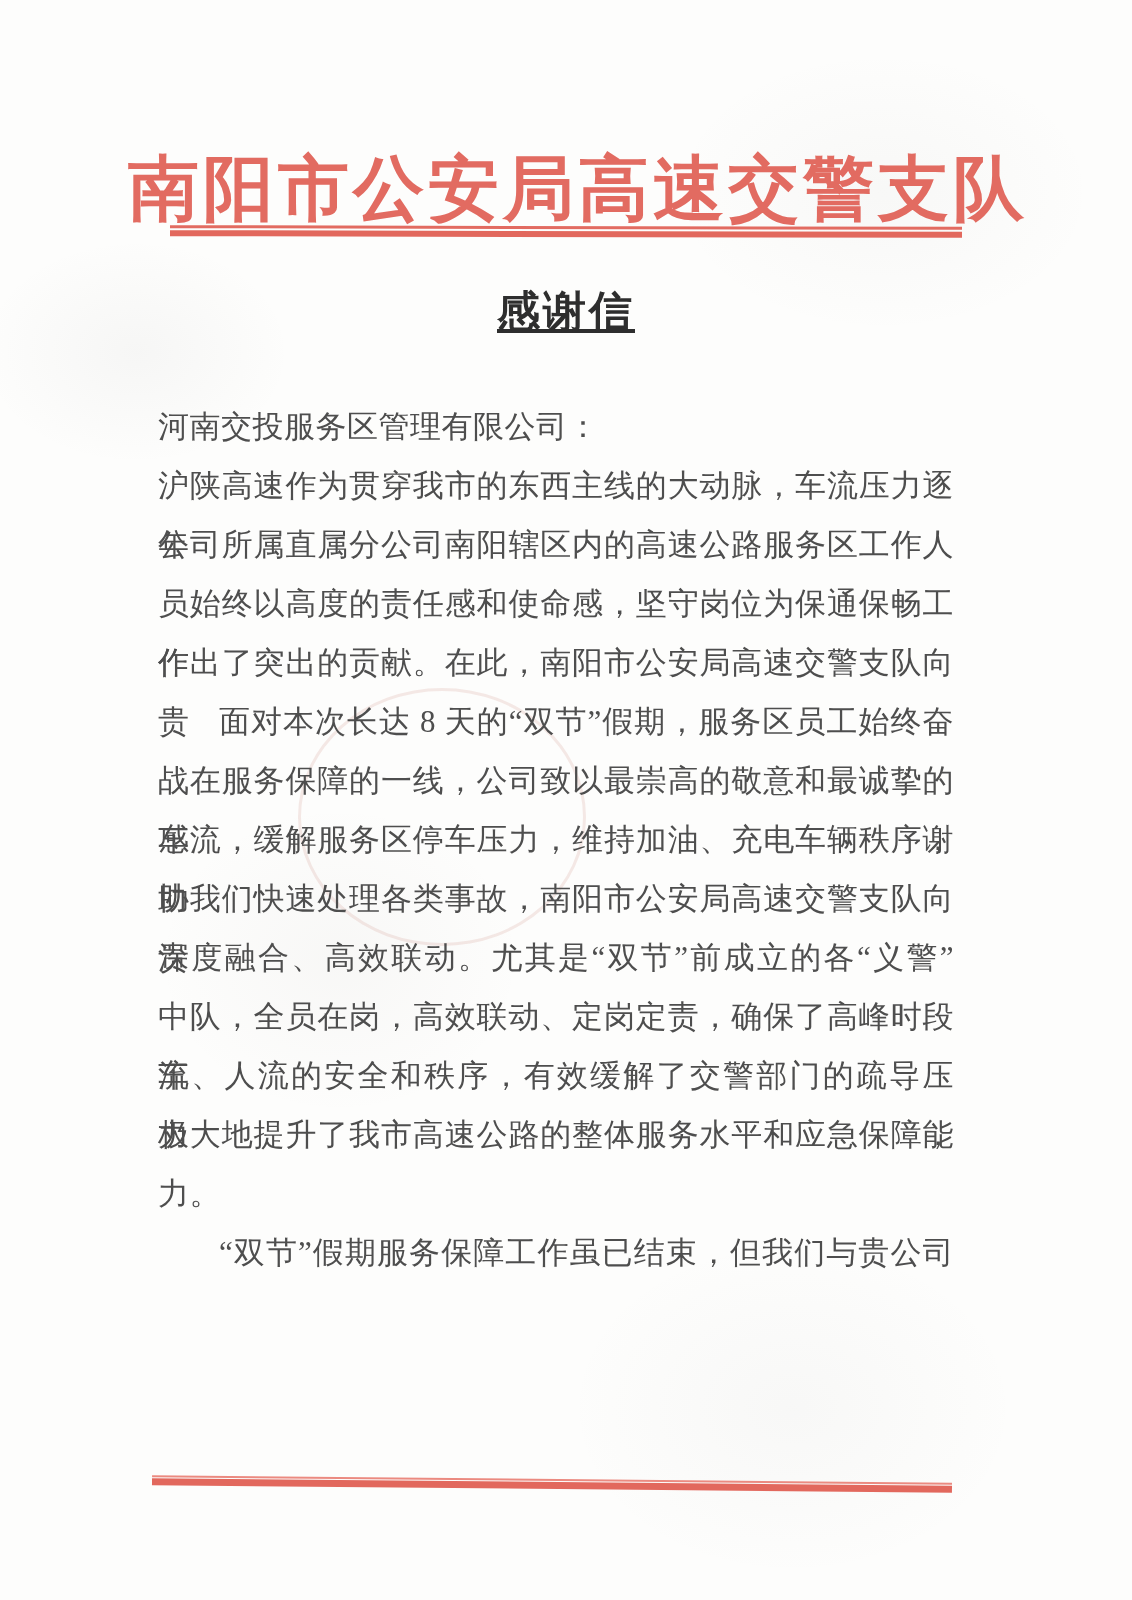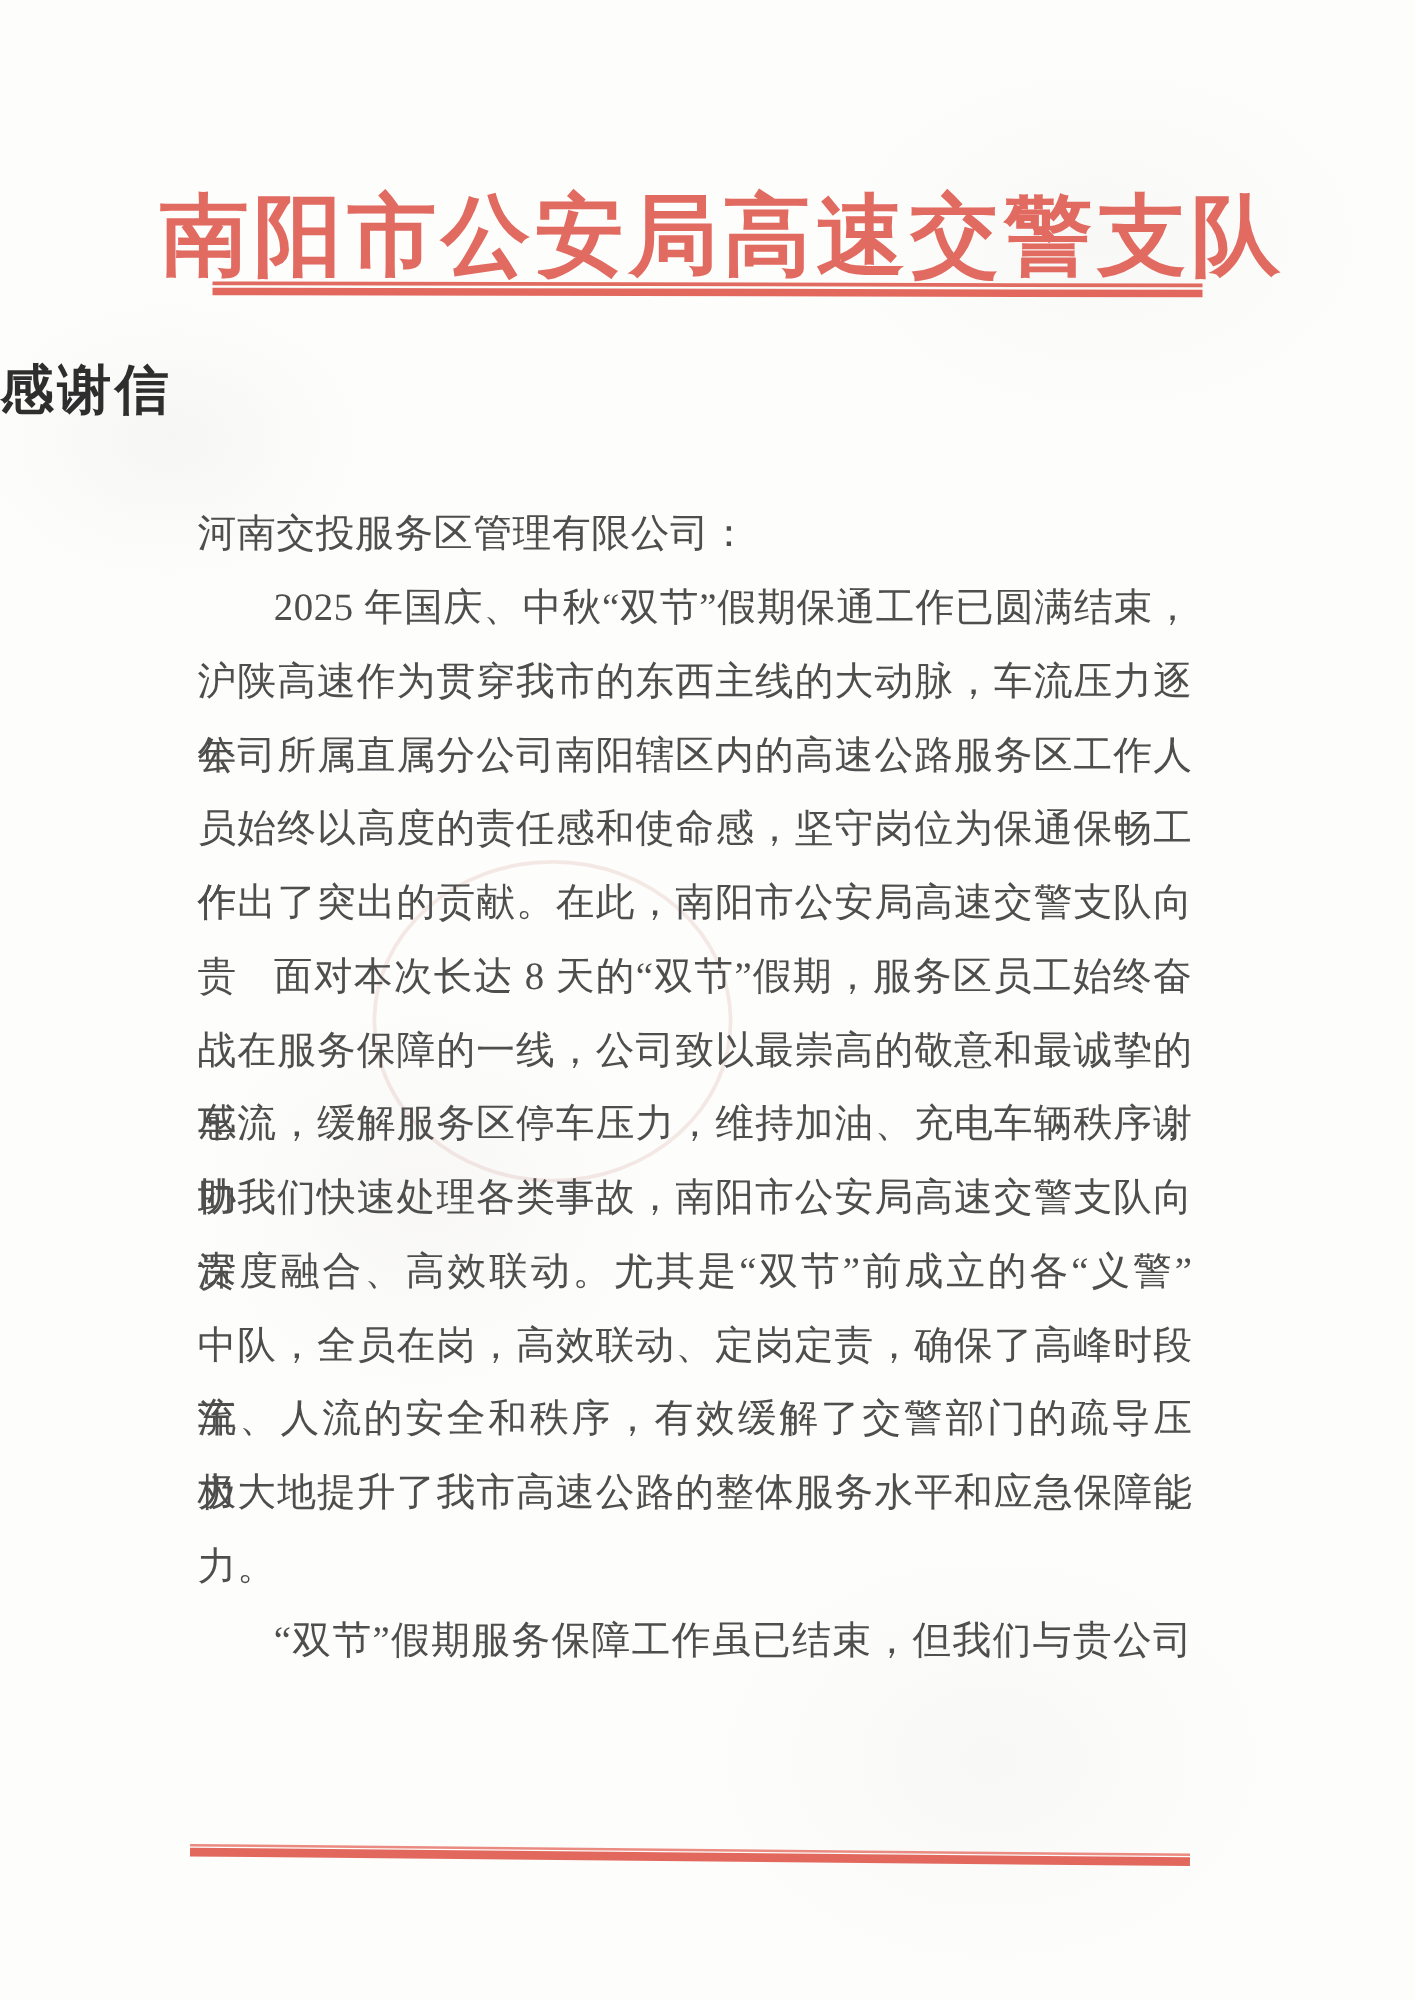--- a/index.html
+++ b/index.html
@@ -33,23 +33,23 @@
   .rule .thin{height:3px;background:#e26b61;}
   .rule .gap{height:2px;}
   .rule .thick{height:6px;background:#e2685d;}
   .rule-top{top:226px;transform:rotate(0.12deg);}
   .rule-bottom{top:1479px;left:152px;width:800px;transform:rotate(0.55deg);}
   .rule-bottom .thin{height:2px;background:#eb8a80;}
   .rule-bottom .gap{height:1px;}
   .rule-bottom .thick{height:7px;background:#e2685d;}
   .doc-title{
     position:absolute;top:283px;left:0;width:100%;
-    text-align:left;
+    text-align:center;
     font-size:43px;font-weight:700;
-    color:#2e2e2e;letter-spacing:3px;
+    color:#2e2e2e;letter-spacing:3px;text-decoration:underline;
   }
   .content{
     position:absolute;top:397px;left:158px;width:796px;
     font-size:31px;color:#4e4e4e;
   }
   .line{
     height:59px;line-height:59px;
     text-align:justify;text-align-last:justify;
     letter-spacing:0.5px;
   }
@@ -76,21 +76,20 @@
     <div class="thick"></div>
   </div>
 
   <div class="doc-title">感谢信</div>
 
   <div class="stamp-ghost"></div>
 
   <div class="content">
     <div class="line flow">河南交投服务区管理有限公司：</div>
 
-    <div class="line indent">2025 年国庆、中秋“双节”假期保通工作已圆满结束，</div>
     <div class="line">沪陕高速作为贯穿我市的东西主线的大动脉，车流压力逐年</div>
     <div class="line">公司所属直属分公司南阳辖区内的高速公路服务区工作人</div>
     <div class="line">员始终以高度的责任感和使命感，坚守岗位为保通保畅工作</div>
     <div class="line">作出了突出的贡献。在此，南阳市公安局高速交警支队向贵</div>
 
     <div class="line indent">面对本次长达 8 天的“双节”假期，服务区员工始终奋</div>
     <div class="line">战在服务保障的一线，公司致以最崇高的敬意和最诚挚的感谢</div>
     <div class="line">车流，缓解服务区停车压力，维持加油、充电车辆秩序，协</div>
     <div class="line">助我们快速处理各类事故，南阳市公安局高速交警支队向贵</div>
     <div class="line">深度融合、高效联动。尤其是“双节”前成立的各“义警”</div>

